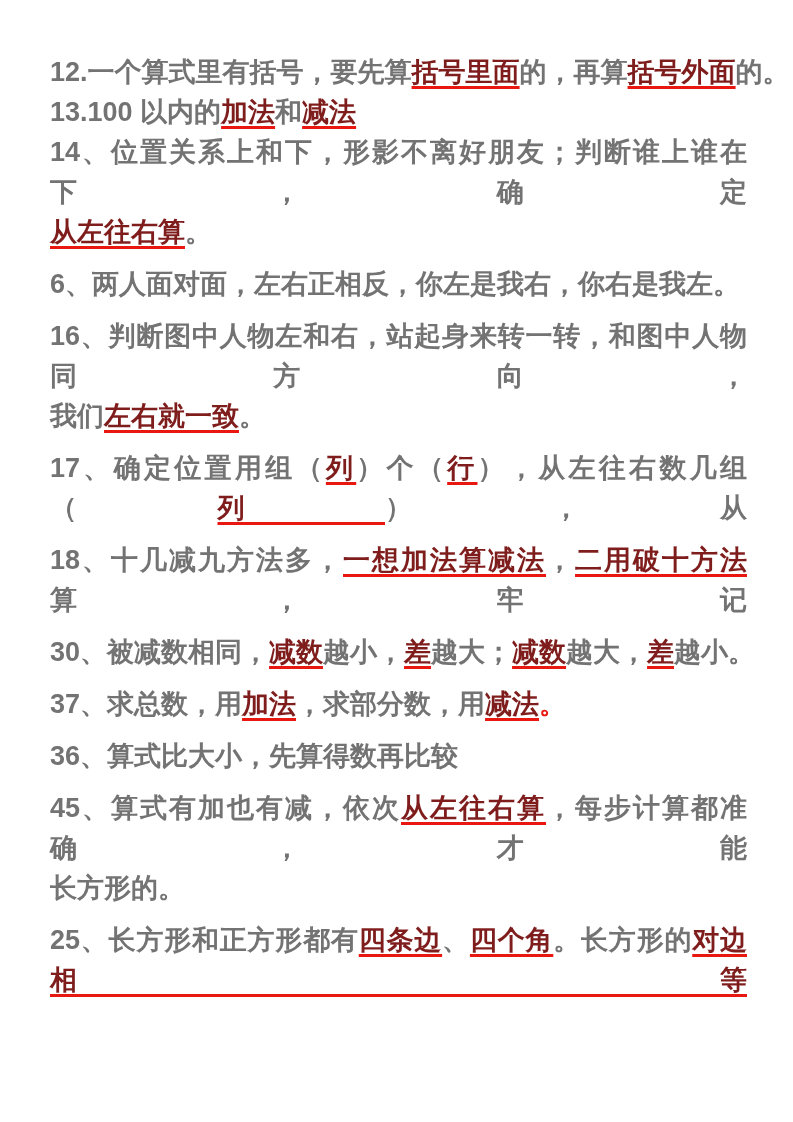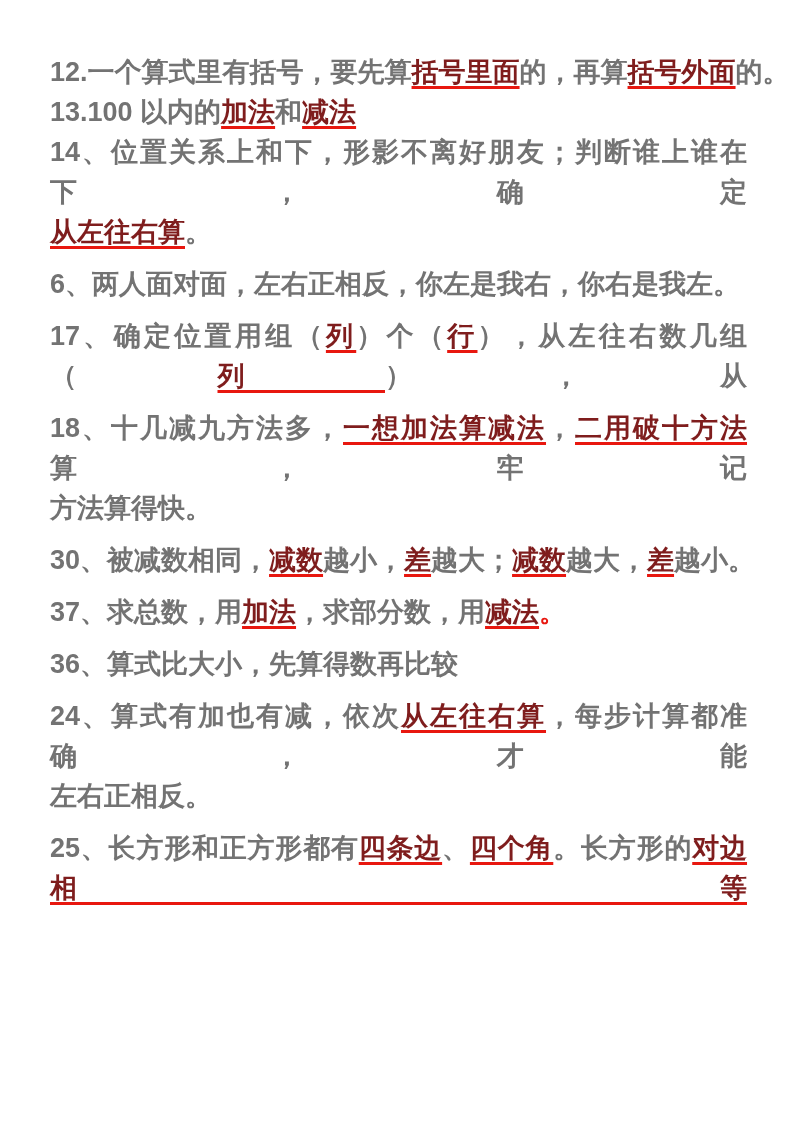--- a/index.html
+++ b/index.html
@@ -68,36 +68,39 @@
         <div class="line"><span class="seg-plain">13.100 以内的</span><span class="seg-red-underline">加法</span><span class="seg-plain">和</span><span class="seg-red-underline">减法</span></div>
       </div>
       <div class="note">
         <div class="line fill"><span class="seg-plain">14、位置关系上和下，形影不离好朋友；判断谁上谁在下，确定</span></div>
         <div class="line"><span class="seg-red-underline">从左往右算</span><span class="seg-plain">。</span></div>
       </div>
       <div class="note">
         <div class="line"><span class="seg-plain">6、两人面对面，左右正相反，你左是我右，你右是我左。</span></div>
       </div>
       <div class="note">
+        <div class="line fill"><span class="seg-plain">16、判断图中人物左和右，站起身来转一转，和图中人物同方向，</span></div>
+        <div class="line"><span class="seg-plain">我们</span><span class="seg-red-underline">左右就一致</span><span class="seg-plain">。</span></div>
+      </div>
+      <div class="note">
         <div class="line fill"><span class="seg-plain">17、确定位置用组（</span><span class="seg-red-underline">列</span><span class="seg-plain">）个（</span><span class="seg-red-underline">行</span><span class="seg-plain">），从左往右数几组（</span><span class="seg-red-underline">列</span><span class="seg-plain">），从</span></div>
       </div>
       <div class="note">
         <div class="line fill"><span class="seg-plain">18、十几减九方法多，</span><span class="seg-red-underline">一想加法算减法</span><span class="seg-plain">，</span><span class="seg-red-underline">二用破十方法</span><span class="seg-plain">算，牢记</span></div>
-        <div class="line"><span class="seg-plain">方法算得快。</span></div>
       </div>
       <div class="note">
         <div class="line"><span class="seg-plain">30、被减数相同，</span><span class="seg-red-underline">减数</span><span class="seg-plain">越小，</span><span class="seg-red-underline">差</span><span class="seg-plain">越大；</span><span class="seg-red-underline">减数</span><span class="seg-plain">越大，</span><span class="seg-red-underline">差</span><span class="seg-plain">越小。</span></div>
       </div>
       <div class="note">
         <div class="line"><span class="seg-plain">37、求总数，用</span><span class="seg-red-underline">加法</span><span class="seg-plain">，求部分数，用</span><span class="seg-red-underline">减法</span><span class="seg-red">。</span></div>
       </div>
       <div class="note">
         <div class="line"><span class="seg-plain">36、算式比大小，先算得数再比较</span></div>
       </div>
       <div class="note">
-        <div class="line fill"><span class="seg-plain">24、算式有加也有减，依次</span><span class="seg-red-underline">从左往右算</span><span class="seg-plain">，每步计算都准确，才能</span></div>
-        <div class="line"><span class="seg-plain">左右正相反。</span></div>
+        <div class="line fill"><span class="seg-plain">45、算式有加也有减，依次</span><span class="seg-red-underline">从左往右算</span><span class="seg-plain">，每步计算都准确，才能</span></div>
+        <div class="line"><span class="seg-plain">长方形的。</span></div>
       </div>
       <div class="note">
         <div class="line fill"><span class="seg-plain">25、长方形和正方形都有</span><span class="seg-red-underline">四条边</span><span class="seg-plain">、</span><span class="seg-red-underline">四个角</span><span class="seg-plain">。长方形的</span><span class="seg-red-underline">对边相等</span></div>
       </div>
     </div>
 </div>
 
 </body></html>

